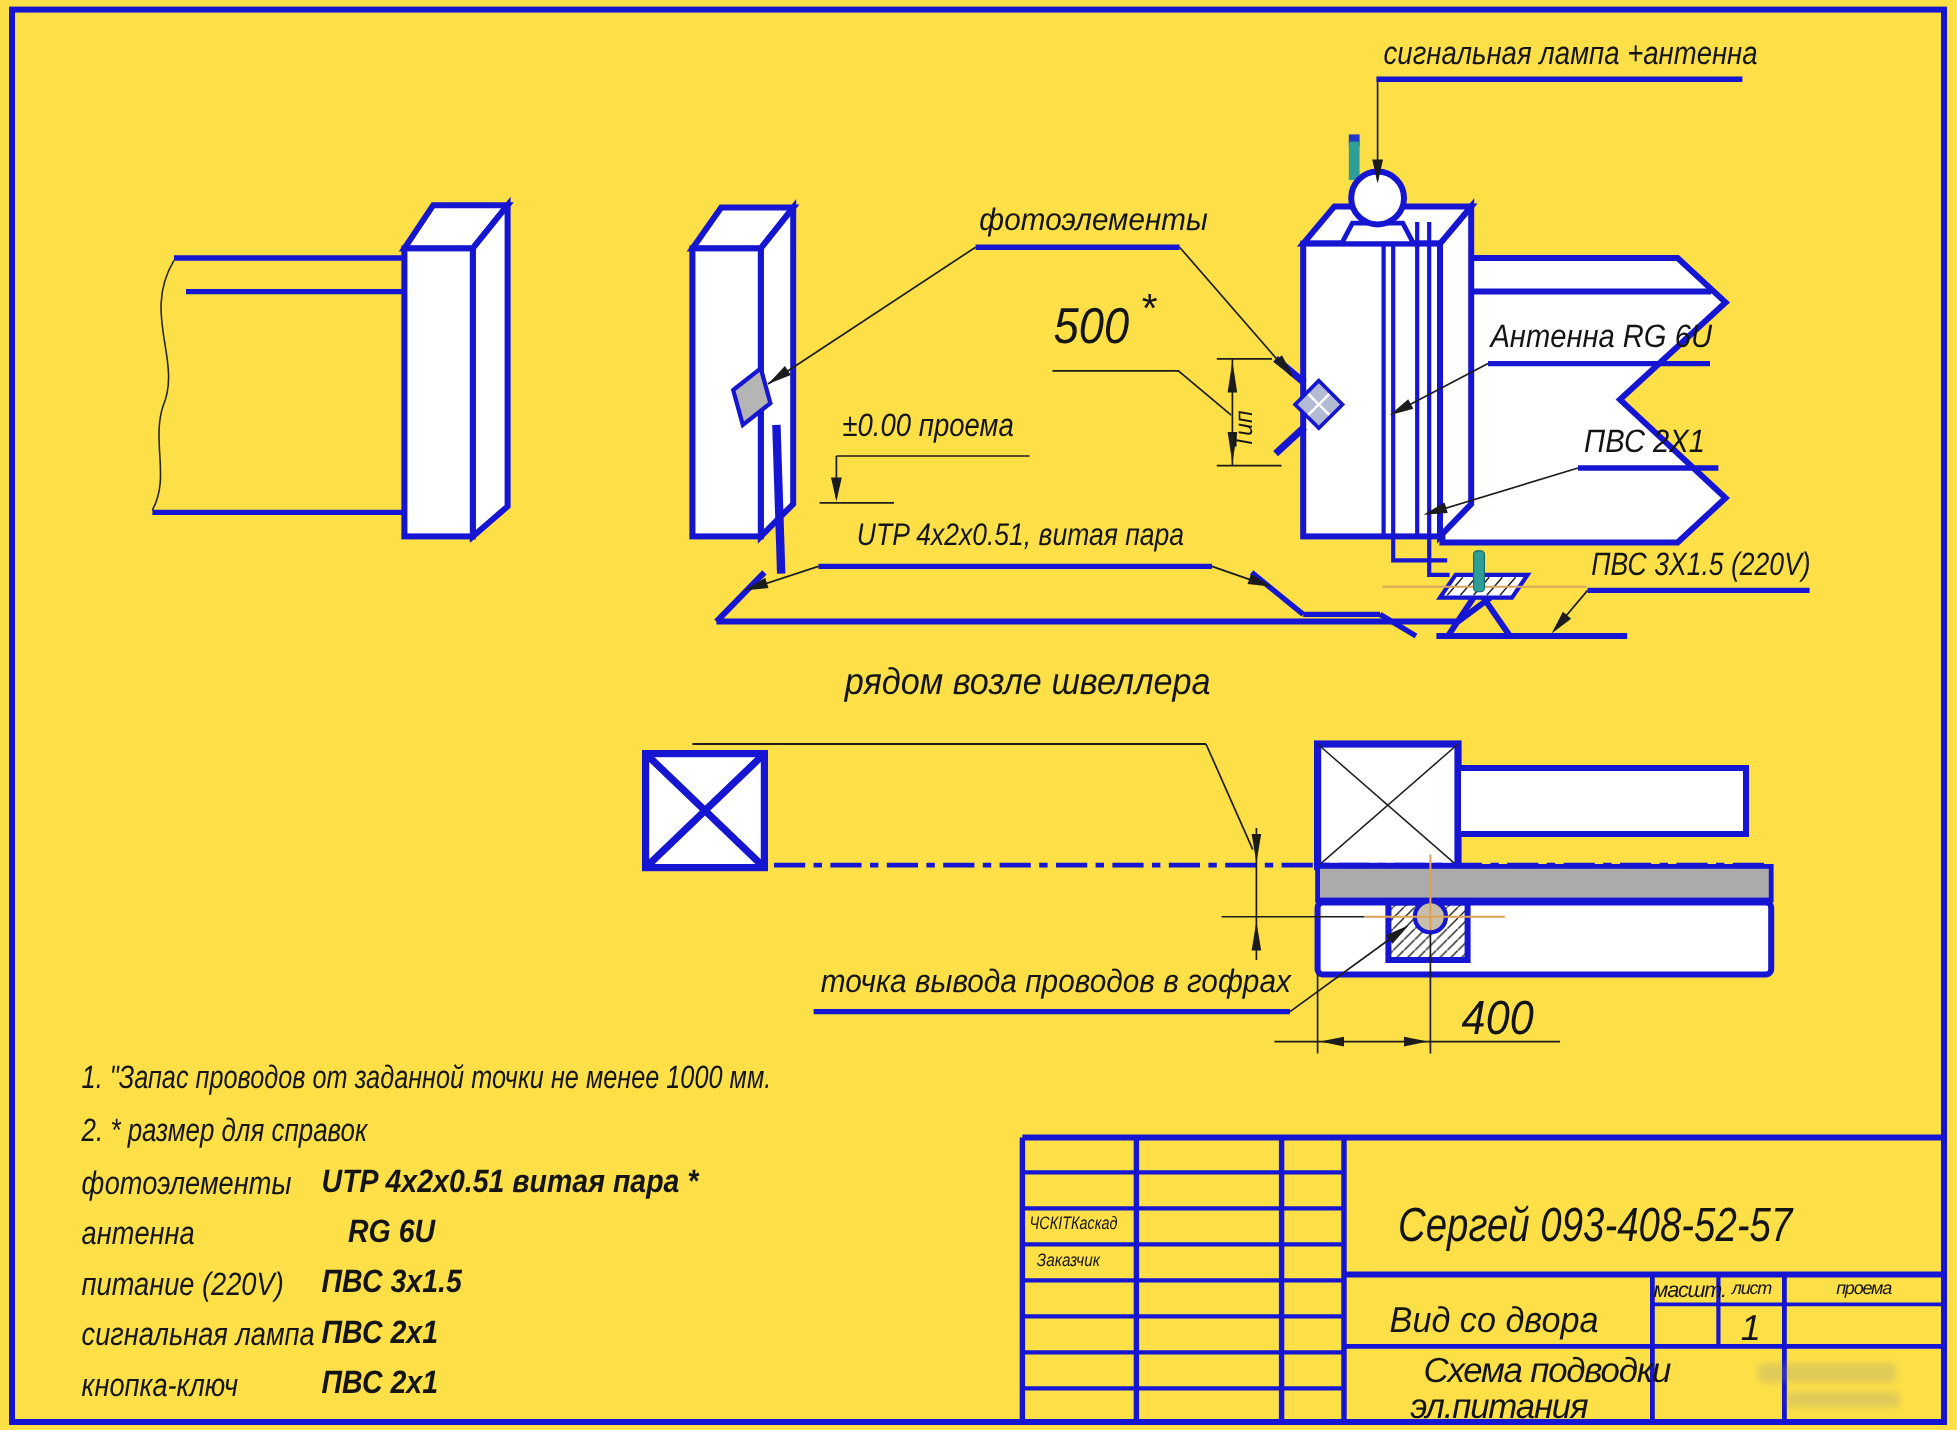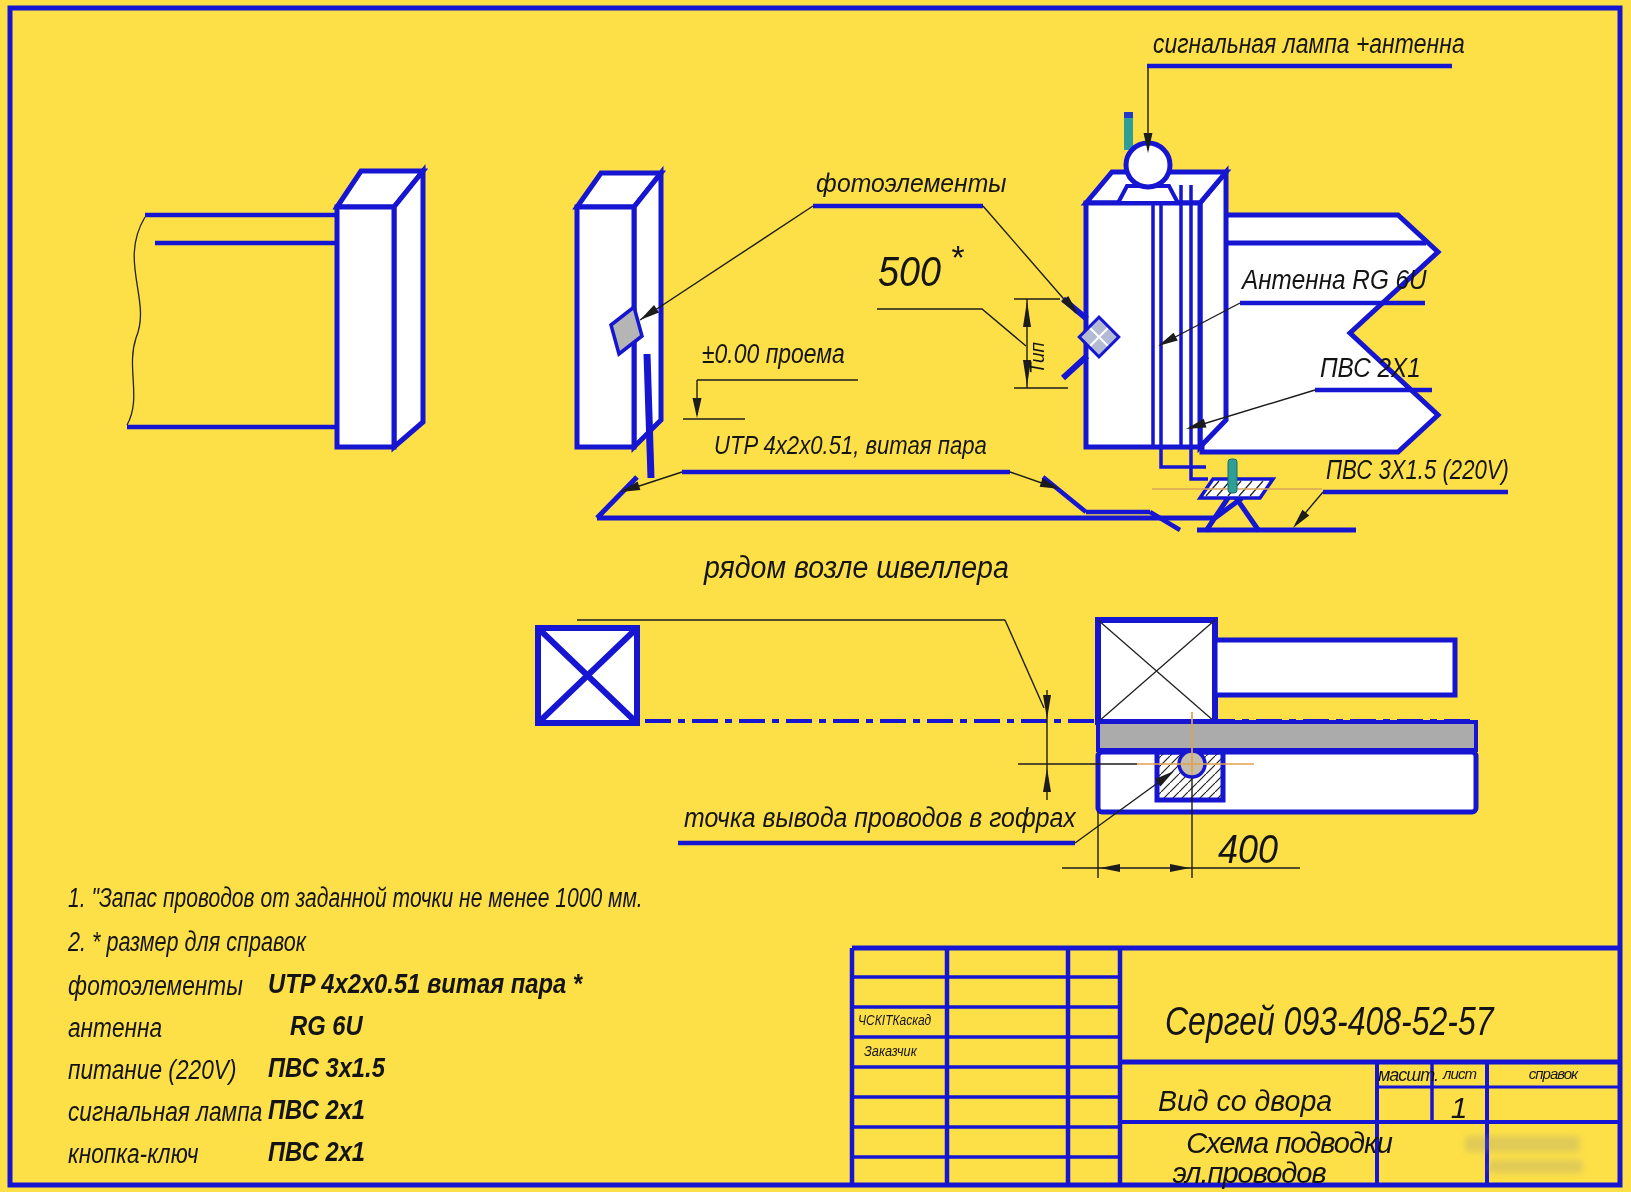--- a/index.html
+++ b/index.html
@@ -173,20 +173,20 @@
   <div class="t bold" style="left:268px;top:1096px;font-size:27px;transform:scaleX(.88);">ПВС 2x1</div>
   <div class="t" style="left:68px;top:1140px;font-size:27px;transform:scaleX(.84);">кнопка-ключ</div>
   <div class="t bold" style="left:268px;top:1138px;font-size:27px;transform:scaleX(.88);">ПВС 2x1</div>
 
   <div class="t" style="left:858px;top:1012px;font-size:15px;transform:scaleX(.8);">ЧСКІТКаскад</div>
   <div class="t" style="left:864px;top:1043px;font-size:15px;transform:scaleX(.85);">Заказчик</div>
   <div class="t" style="left:1165px;top:1000px;font-size:40px;transform:scaleX(.8);">Сергей 093-408-52-57</div>
   <div class="t" style="left:1158px;top:1085px;font-size:30px;transform:scaleX(.95);">Вид со двора</div>
   <div class="t c" style="left:1378px;top:1066px;width:52px;font-size:18px;letter-spacing:-1px;">масшт.</div>
   <div class="t c" style="left:1433px;top:1066px;width:53px;font-size:15px;letter-spacing:-1px;">лист</div>
-  <div class="t c" style="left:1488px;top:1066px;width:130px;font-size:15px;letter-spacing:-1px;">справок</div>
+  <div class="t c" style="left:1488px;top:1066px;width:130px;font-size:15px;letter-spacing:-1px;">проема</div>
   <div class="t c" style="left:1432px;top:1092px;width:54px;font-size:30px;">1</div>
   <div class="t c" style="left:1122px;top:1128px;width:254px;font-size:29px;letter-spacing:-1px;padding-left:40px;">Схема подводки</div>
-  <div class="t c" style="left:1122px;top:1158px;width:254px;font-size:29px;letter-spacing:-1px;">эл.проводов</div>
+  <div class="t c" style="left:1122px;top:1158px;width:254px;font-size:29px;letter-spacing:-1px;">эл.питания</div>
 
   <div class="wm" style="left:1465px;top:1136px;width:115px;height:16px;"></div>
   <div class="wm" style="left:1488px;top:1160px;width:95px;height:13px;"></div>
 </div>
 
 </body></html>

